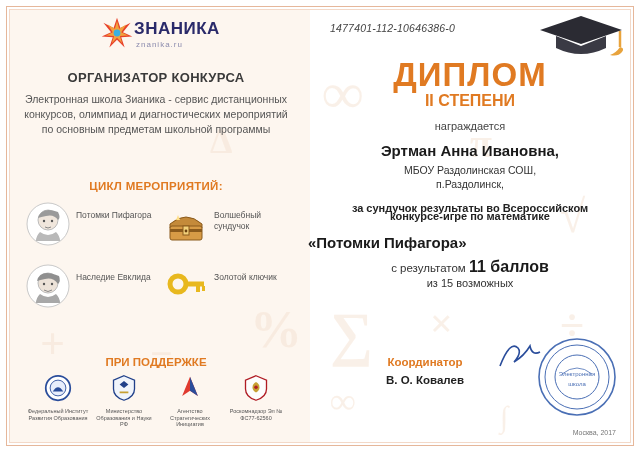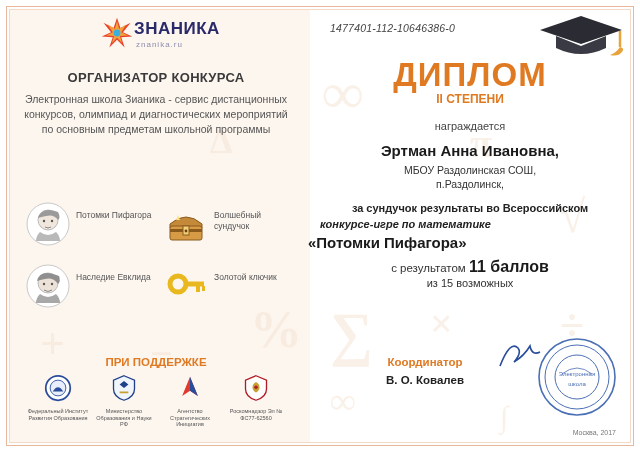--- a/index.html
+++ b/index.html
@@ -112,21 +112,21 @@
   .cap { position:absolute; right:14px; top:6px; width:90px; height:62px; }
   .dip-title {
     position:absolute; left:320px; top:56px; width:300px;
     text-align:center;
     font-size:33px; font-weight:bold; color:#e07a22;
     letter-spacing:1px;
     font-family:"Liberation Sans", sans-serif;
   }
   .dip-degree {
     position:absolute; left:320px; top:92px; width:300px;
-    text-align:center; font-size:12px; font-weight:bold; color:#e07a22;
+    text-align:center; font-size:16px; font-weight:bold; color:#e07a22;
   }
   .awarded {
     position:absolute; left:320px; top:120px; width:300px;
     text-align:center; font-size:11px; color:#444;
   }
   .name {
     position:absolute; left:320px; top:142px; width:300px;
     text-align:center; font-size:15px; font-weight:bold; color:#1a1a1a;
   }
   .school {
@@ -135,22 +135,22 @@
   }
   .city {
     position:absolute; left:320px; top:178px; width:300px;
     text-align:center; font-size:10.5px; color:#333;
   }
   .reason1 {
     position:absolute; left:320px; top:202px; width:300px;
     text-align:center; font-size:11px; font-weight:bold; color:#222;
   }
   .reason2 {
-    position:absolute; left:320px; top:218px; width:300px;
-    text-align:left; font-size:11px; font-weight:bold; color:#222;font-style:italic;
+    position:absolute; left:320px; top:210px; width:300px;
+    text-align:center; font-size:11px; font-weight:bold; color:#222;
   }
   .contest {
     position:absolute; left:308px; top:234px; width:300px;
     font-size:15px; font-weight:bold; color:#1a1a1a;
   }
   .result-row {
     position:absolute; left:320px; top:258px; width:300px;
     text-align:center; font-size:11.5px; color:#333;
   }
   .result-row .score {
@@ -209,20 +209,21 @@
       <path d="M20 6 L22.5 15 L31 10 L25 19 L33 23 L23.5 23.5 L26 32 L20 25.5 L14 32 L16.5 23.5 L7 23 L15 19 L9 10 L17.5 15 Z" fill="#f2a03c"></path>
       <circle cx="20" cy="20" r="4" fill="#3ab0e0"></circle>
     </svg>
     <div class="logo-text">ЗНАНИКА</div>
     <div class="logo-sub">znanika.ru</div>
   </div>
 
   <div class="org-title">ОРГАНИЗАТОР КОНКУРСА</div>
   <div class="org-desc">Электронная школа Зианика - сервис дистанционных конкурсов, олимпиад и диагностических мероприятий по основным предметам школьной программы</div>
 
+  <div class="cycle-title">ЦИКЛ МЕРОПРИЯТИЙ:</div>
 
   <div class="events">
     <div class="event" style="left:0px; top:0px;">
       <svg class="ico" viewBox="0 0 48 48">
         <circle cx="24" cy="24" r="21" fill="#fff" stroke="#c9c9c9"></circle>
         <path d="M14 40 q10 -8 20 0 z" fill="#ddd"></path>
         <circle cx="24" cy="20" r="10" fill="#f0e6dc" stroke="#bbb"></circle>
         <path d="M14 18 q4 -12 20 -6 q3 6 0 8 q-4 -6 -12 -4 q-5 1 -8 2z" fill="#9a9a9a"></path>
         <circle cx="20" cy="21" r="1.2" fill="#555"></circle>
         <circle cx="28" cy="21" r="1.2" fill="#555"></circle>

